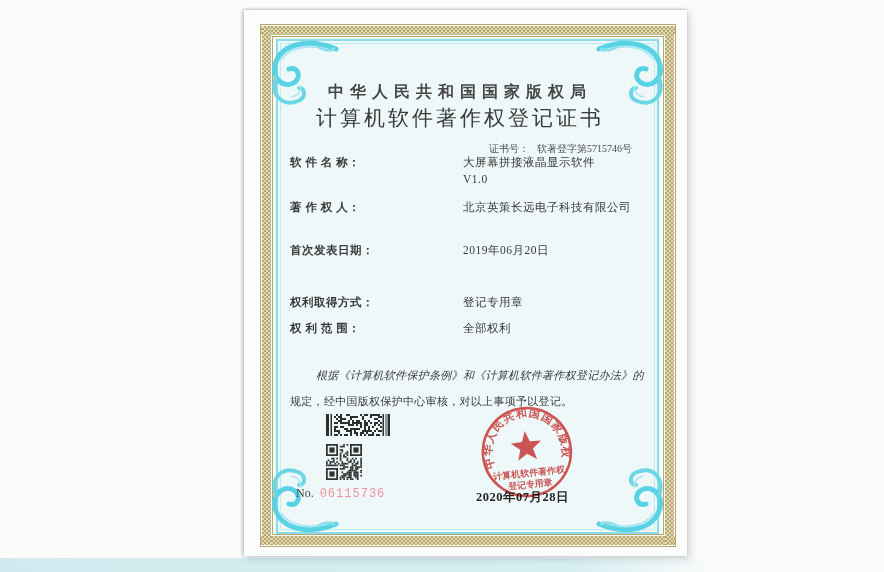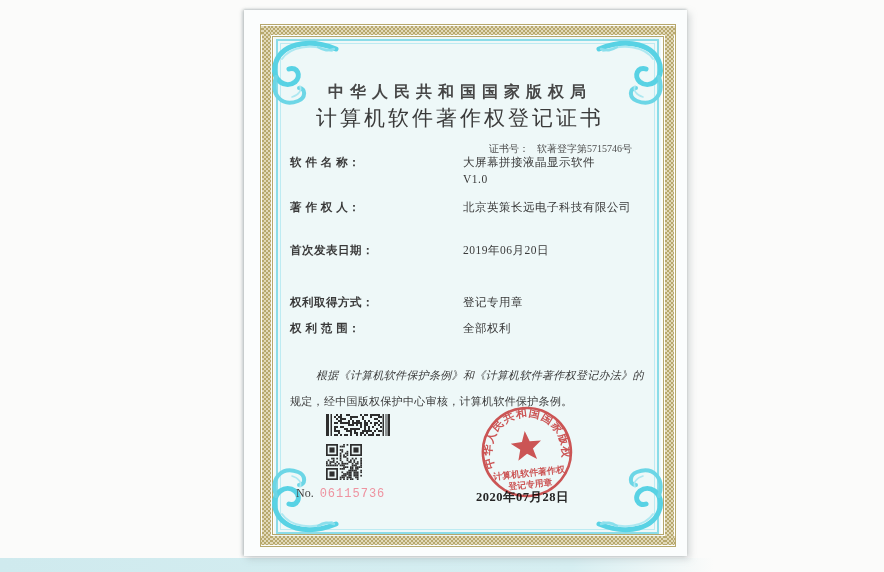--- a/index.html
+++ b/index.html
@@ -146,21 +146,21 @@
     <span class="lbl">权利取得方式：</span>
     <span class="val">登记专用章</span>
   </div>
   <div class="row" style="top:311px">
     <span class="lbl">权 利 范 围：</span>
     <span class="val">全部权利</span>
   </div>
 
   <div class="statement">
     <div class="ln1">根据《计算机软件保护条例》和《计算机软件著作权登记办法》的</div>
-    <div class="ln2">规定，经中国版权保护中心审核，计算机软件保护条例。</div>
+    <div class="ln2">规定，经中国版权保护中心审核，对以上事项予以登记。</div>
   </div>
 
   <svg class="barcode" viewBox="0 0 64 22" fill="#2e2e2e">
       <rect x="0" y="0" width="3" height="22"></rect>
       <rect x="4.5" y="0" width="1.5" height="22"></rect>
       <rect x="56.5" y="0" width="1.5" height="22"></rect>
       <rect x="59.5" y="0" width="1" height="22"></rect>
       <rect x="61.5" y="0" width="2.5" height="22"></rect>
       <rect x="8" y="2" width="2" height="2"></rect>
       <rect x="8" y="8" width="2" height="2"></rect>

